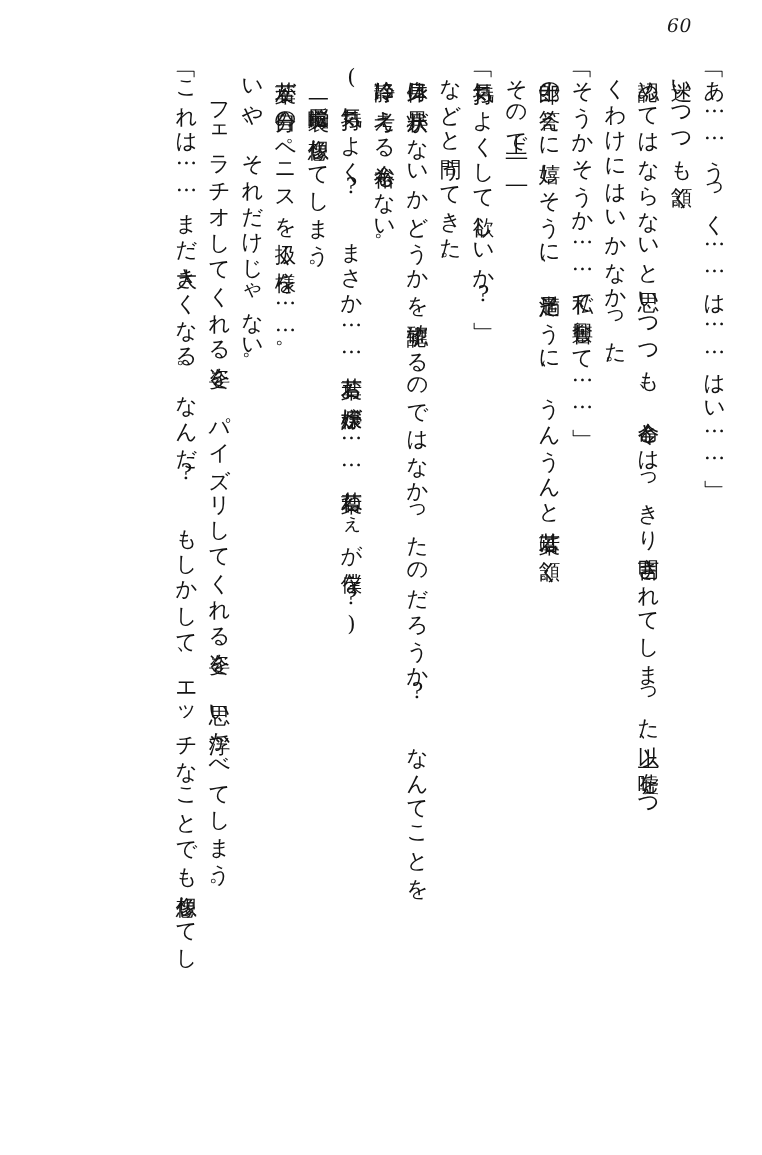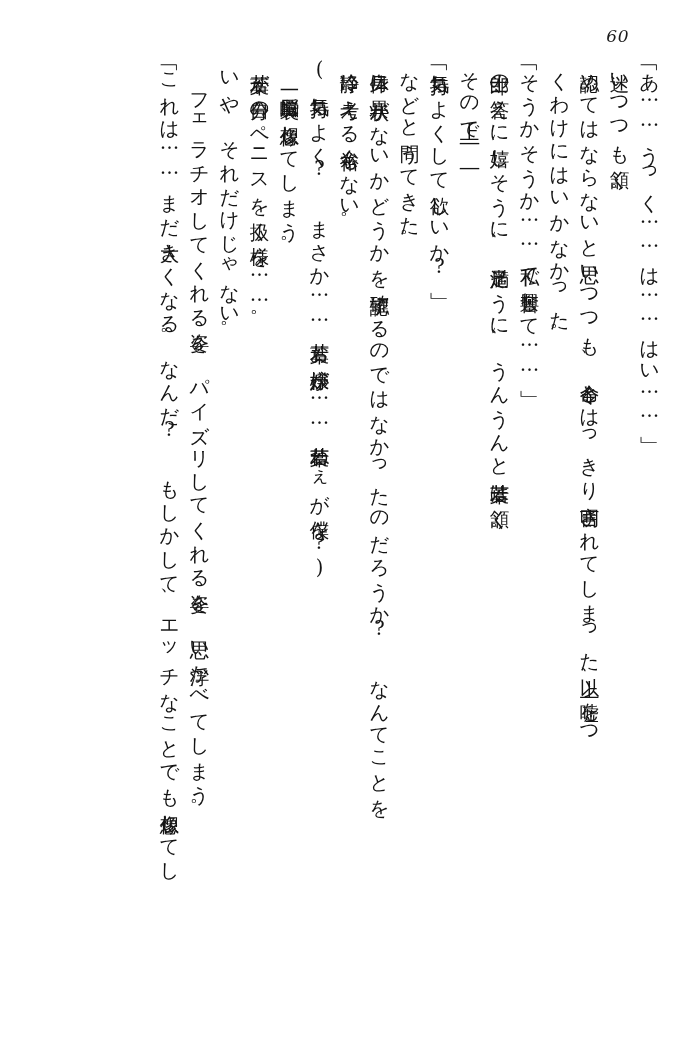--- a/index.html
+++ b/index.html
@@ -15,21 +15,21 @@
     color: #111111;
   }
   #page {
     position: relative;
     width: 693px;
     height: 1050px;
     background: #ffffff;
   }
   #page-number {
     position: absolute;
-    top: 26px;
+    top: 14px;
     right: 64px;
     font-family: "DejaVu Serif", "Liberation Serif", serif;
     font-style: italic;
     font-size: 17px;
     color: #1a1a1a;
     letter-spacing: 0.5px;
   }
   #body-text {
     position: absolute;
     top: 58px;

